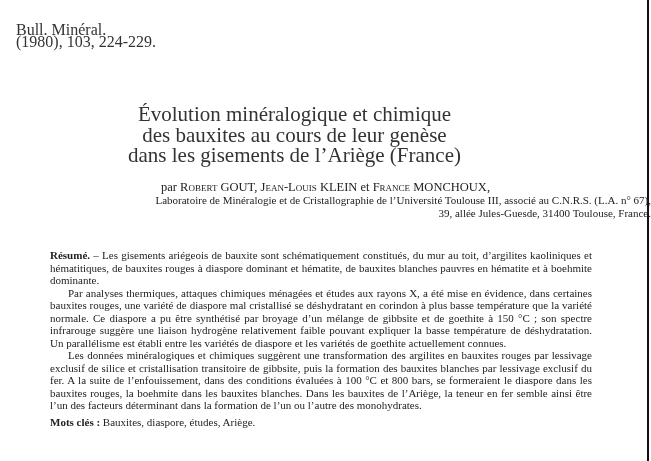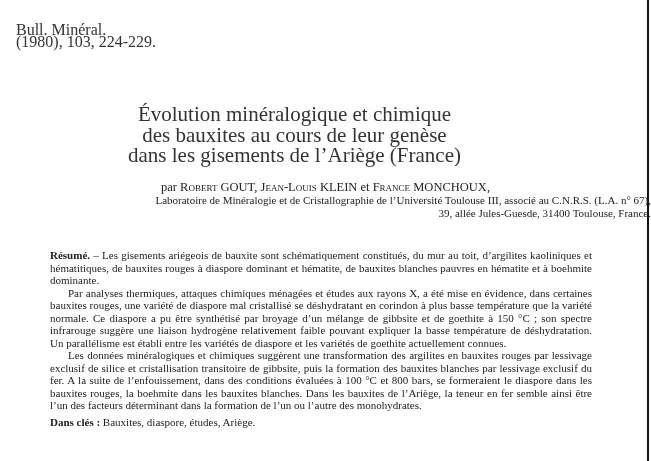--- a/index.html
+++ b/index.html
@@ -108,14 +108,14 @@
 
 <div class="affil">
   <div>Laboratoire de Minéralogie et de Cristallographie de l’Université Toulouse III, associé au C.N.R.S. (L.A. n° 67),</div>
   <div class="line2">39, allée Jules-Guesde, 31400 Toulouse, France.</div>
 </div>
 
 <div class="abstract">
   <p><span class="label">Résumé.</span><span> – Les gisements ariégeois de bauxite sont schématiquement constitués, du mur au toit, d’argilites kaoliniques et hématitiques, de bauxites rouges à diaspore dominant et hématite, de bauxites blanches pauvres en hématite et à boehmite dominante.</span></p>
   <p class="indent">Par analyses thermiques, attaques chimiques ménagées et études aux rayons X, a été mise en évidence, dans certaines bauxites rouges, une variété de diaspore mal cristallisé se déshydratant en corindon à plus basse température que la variété normale. Ce diaspore a pu être synthétisé par broyage d’un mélange de gibbsite et de goethite à 150 °C ; son spectre infrarouge suggère une liaison hydrogène relativement faible pouvant expliquer la basse température de déshydratation. Un parallélisme est établi entre les variétés de diaspore et les variétés de goethite actuellement connues.</p>
   <p class="indent">Les données minéralogiques et chimiques suggèrent une transformation des argilites en bauxites rouges par lessivage exclusif de silice et cristallisation transitoire de gibbsite, puis la formation des bauxites blanches par lessivage exclusif du fer. A la suite de l’enfouissement, dans des conditions évaluées à 100 °C et 800 bars, se formeraient le diaspore dans les bauxites rouges, la boehmite dans les bauxites blanches. Dans les bauxites de l’Ariège, la teneur en fer semble ainsi être l’un des facteurs déterminant dans la formation de l’un ou l’autre des monohydrates.</p>
-  <p class="keywords"><span class="label">Dans clés :</span><span> Bauxites, diaspore, études, Ariège.</span></p>
+  <p class="keywords"><span class="label">Mots clés :</span><span> Bauxites, diaspore, études, Ariège.</span></p>
 </div>
 
 </body></html>

